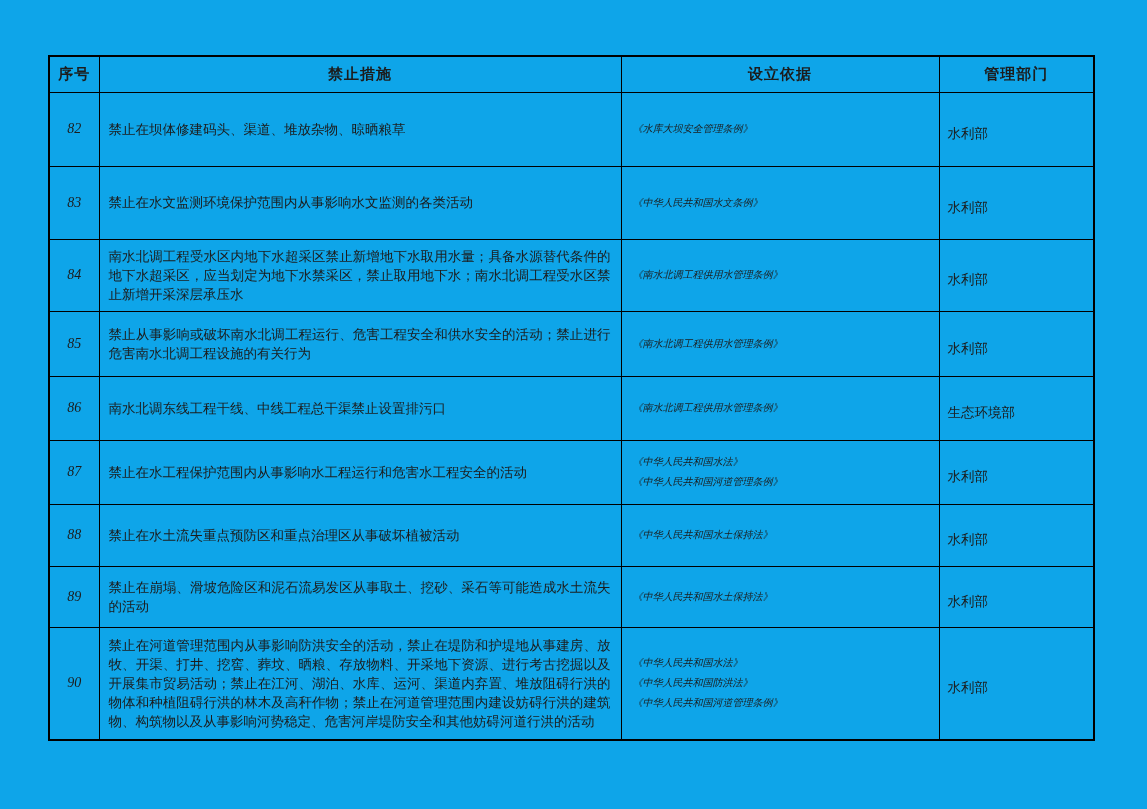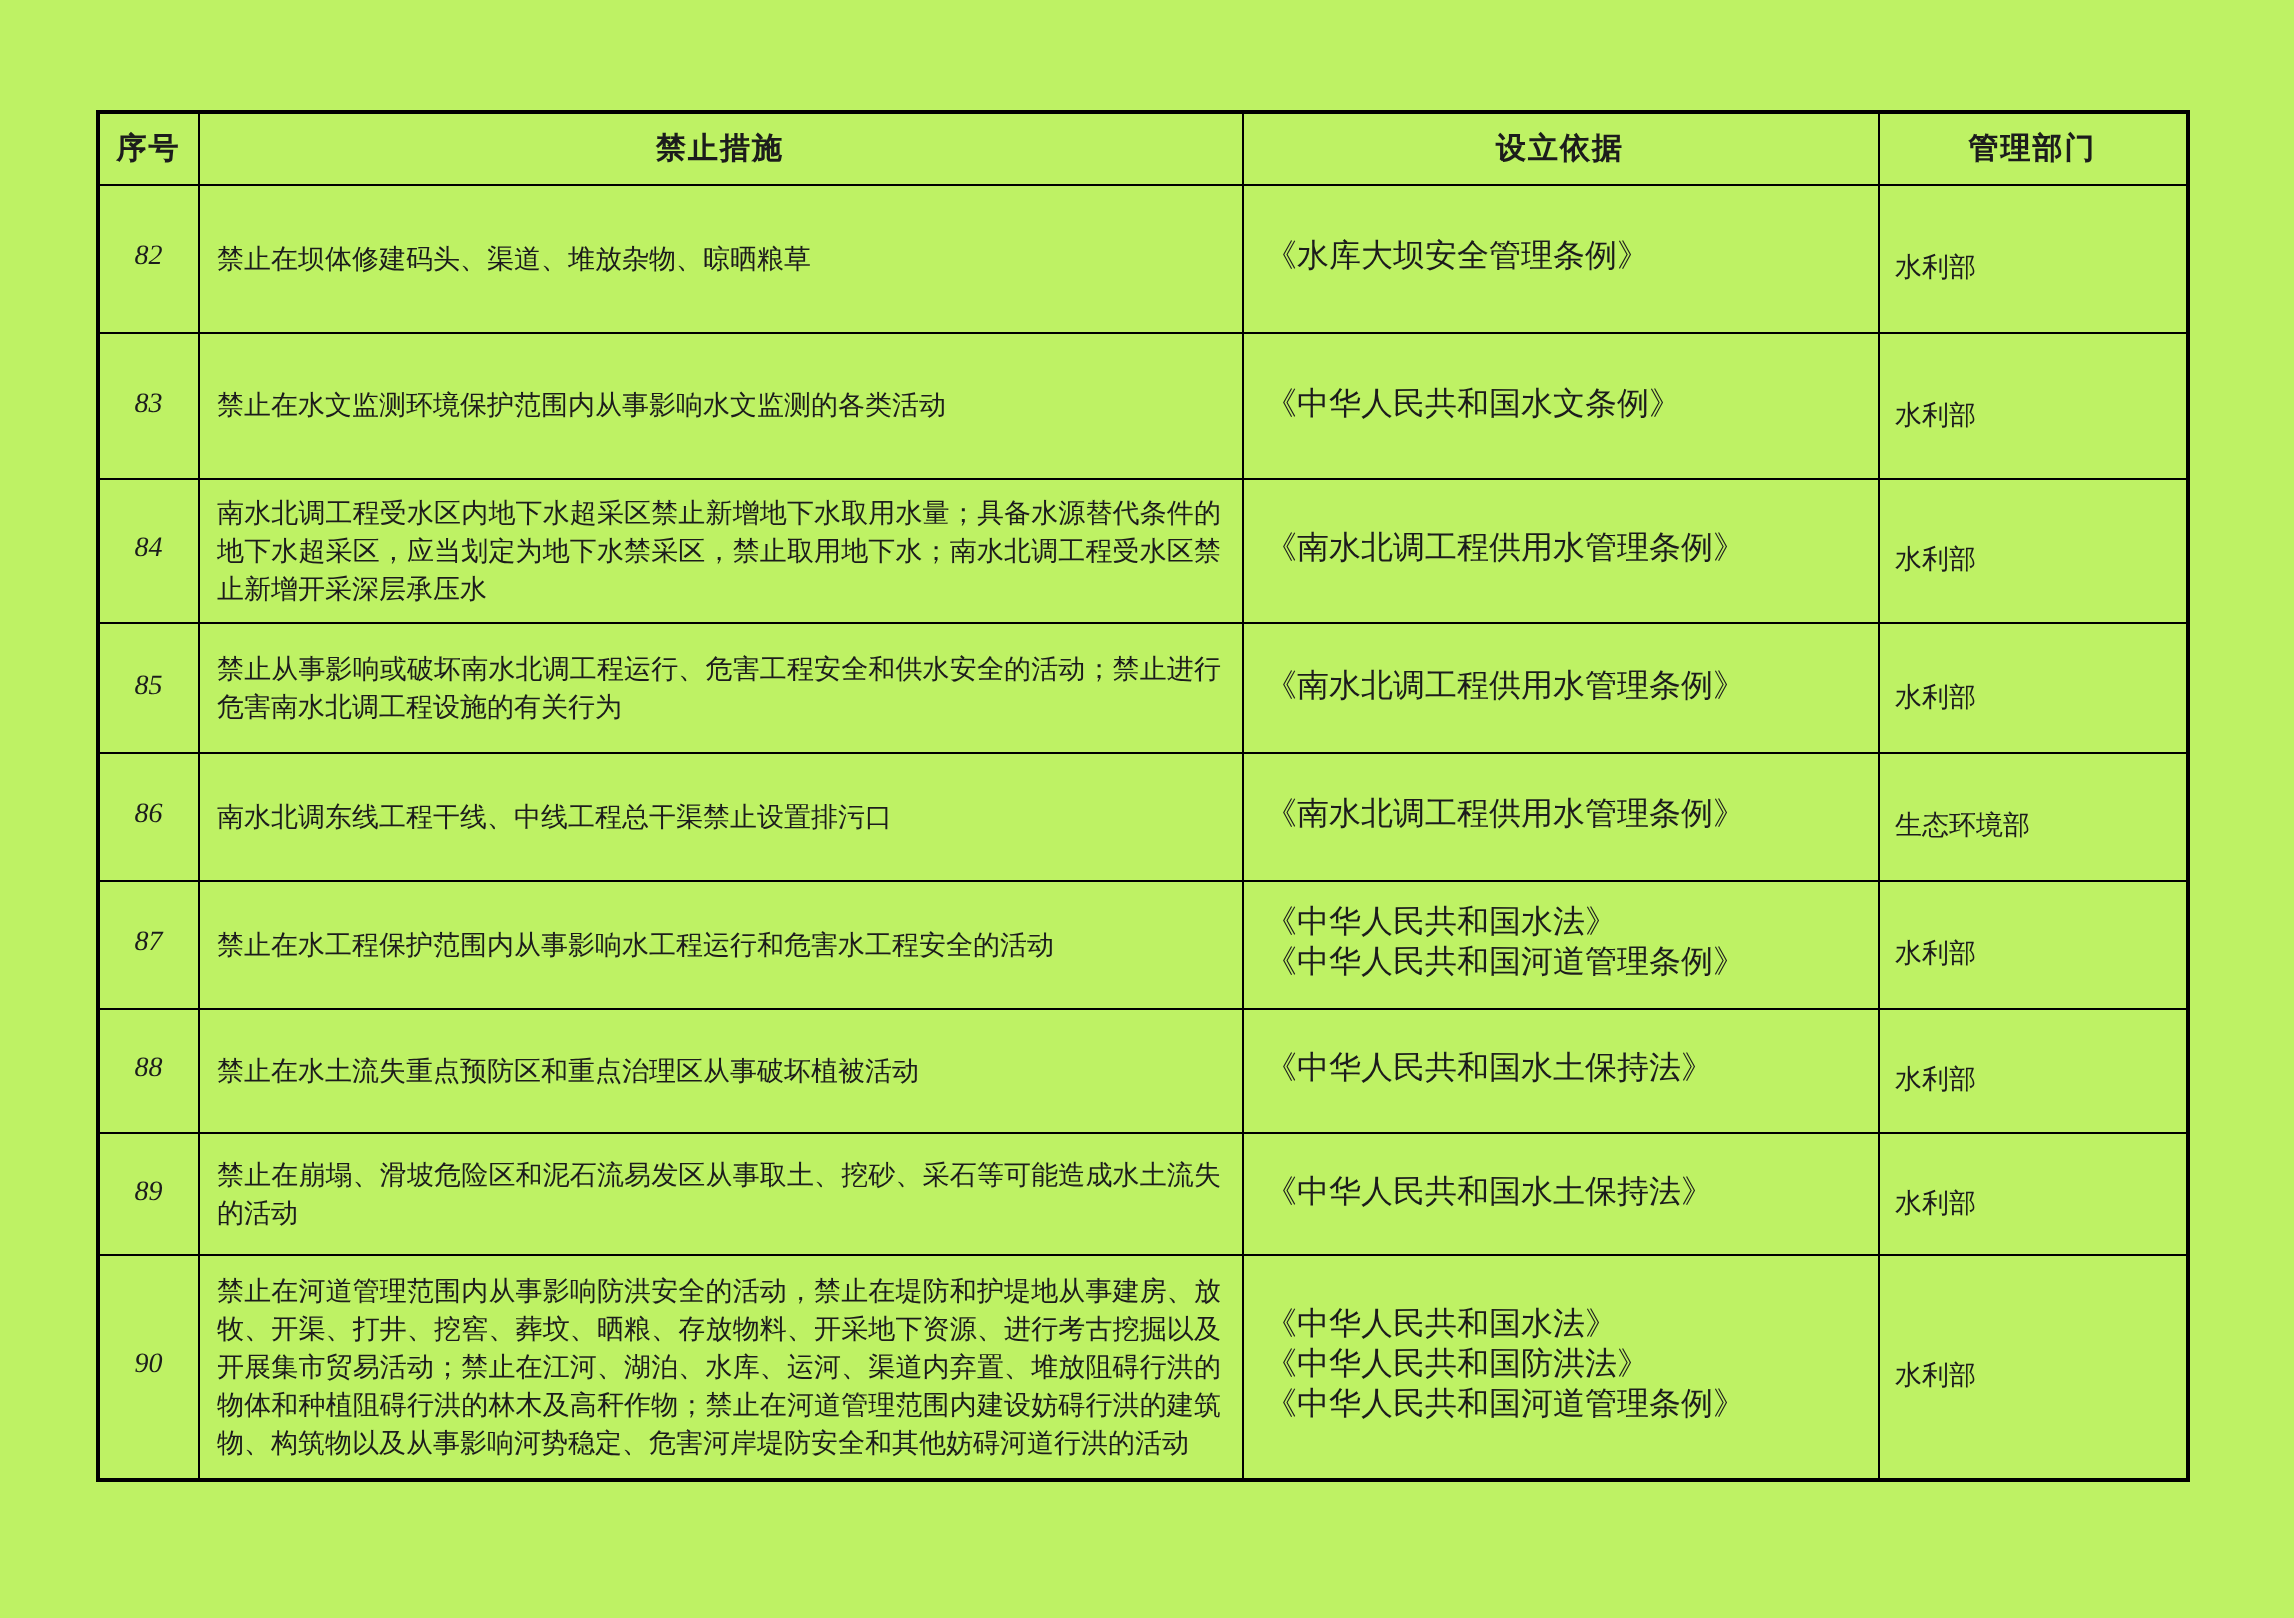--- a/index.html
+++ b/index.html
@@ -4,21 +4,21 @@
 <style>
   * { margin:0; padding:0; box-sizing:border-box; }
   html, body { background:#ffffff; }
   body {
     width:1147px; height:809px;
     font-family:"Liberation Serif","DejaVu Serif",serif;
     color:#1c1c1c;
     position:relative;
     overflow:hidden;
   }
-  .sheet { position:absolute; left:0; top:0; width:1147px; height:809px; background:#bef264; }
+  .sheet { position:absolute; left:0; top:0; width:1147px; height:809px; background:#0ea5e9; }
 
   table.prohibition-table {
     position:absolute; left:48px; top:55px;
     width:1045px;
     border-collapse:collapse;
     table-layout:fixed;
     border:2px solid #000;
   }
   col.c-no   { width:50px; }
   col.c-meas { width:522px; }
@@ -40,24 +40,25 @@
     font-size:14px;
     font-style:italic;
   }
   td.measure-cell {
     font-size:13.5px;
     line-height:19px;
     padding:6px 10px 6px 9px;
     text-align:justify;
   }
   td.basis-cell {
-    font-size:16px;
+    font-size:10px;
     line-height:20px;
     padding:6px 8px 6px 11px;
     white-space:pre-line;
+    font-style:italic;
   }
   td.dept-cell {
     font-size:13.5px;
     padding:16px 6px 6px 8px;
   }
 
   tbody tr:nth-child(1) { height:74px; }
   tbody tr:nth-child(2) { height:73px; }
   tbody tr:nth-child(3) { height:72px; }
   tbody tr:nth-child(4) { height:65px; }

